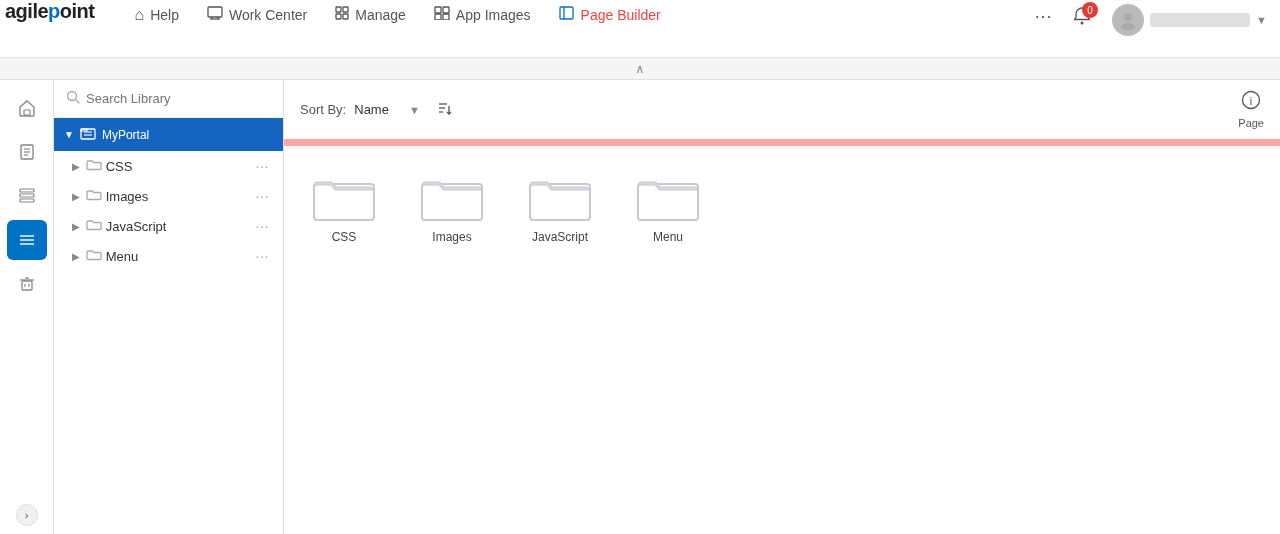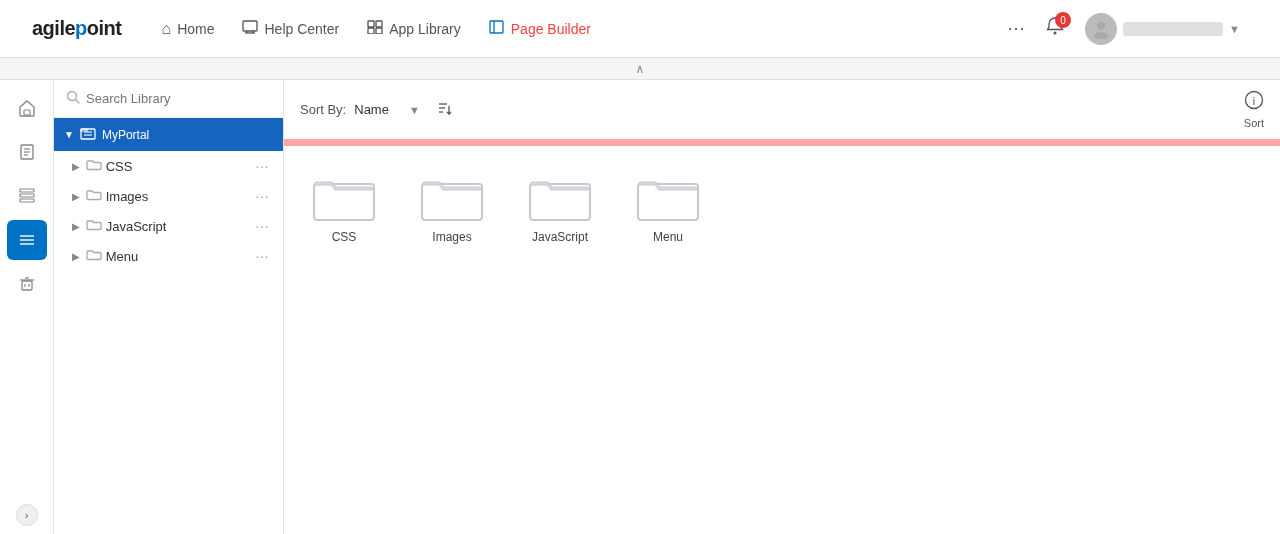--- a/index.html
+++ b/index.html
@@ -1,25 +1,25 @@
 <!DOCTYPE html>
 <html><head>
   <meta charset="utf-8">
   <style>
     * { box-sizing: border-box; margin: 0; padding: 0; }
     body { font-family: 'Segoe UI', Arial, sans-serif; font-size: 13px; color: #333; background: #fff; overflow: hidden; }
 
     
     .topnav {
       display: flex;
-      align-items: center;
+      align-items: flex-start;
       height: 58px;
       background: #fff;
       border-bottom: 1px solid #e0e0e0;
-      padding: 0 32px;
+      padding: 0 5px;
       gap: 4px;
     }
     .nav-item {
       display: flex;
       align-items: center;
       gap: 6px;
       padding: 6px 12px;
       cursor: pointer;
       color: #555;
       border-radius: 4px;
@@ -253,43 +253,54 @@
 </head>
 <body>
 
 <div class="topnav">
   <div class="logo-container">
     <span class="logo-text">agile<span class="blue">p</span>oint</span>
   </div>
 
   <div class="nav-item">
     <span class="nav-icon">⌂</span>
-    <span>Home</span>
+    <span>Help</span>
   </div>
   <div class="nav-item">
     <span class="nav-icon">
       <svg width="16" height="14" viewBox="0 0 16 14" fill="none">
           <rect x="1" y="1" width="14" height="10" rx="1" stroke="#555" stroke-width="1.3"></rect>
           <line x1="5" y1="11" x2="5" y2="13" stroke="#555" stroke-width="1.3"></line>
           <line x1="11" y1="11" x2="11" y2="13" stroke="#555" stroke-width="1.3"></line>
           <line x1="3" y1="13" x2="13" y2="13" stroke="#555" stroke-width="1.3"></line>
         </svg>
     </span>
-    <span>Help Center</span>
+    <span>Work Center</span>
+  </div>
+  <div class="nav-item">
+    <span class="nav-icon">
+      <svg width="14" height="14" viewBox="0 0 14 14" fill="none">
+          <rect x="1" y="1" width="5" height="5" rx="0.5" stroke="#555" stroke-width="1.3"></rect>
+          <rect x="8" y="1" width="5" height="5" rx="0.5" stroke="#555" stroke-width="1.3"></rect>
+          <rect x="1" y="8" width="5" height="5" rx="0.5" stroke="#555" stroke-width="1.3"></rect>
+          <rect x="8" y="8" width="5" height="5" rx="0.5" stroke="#555" stroke-width="1.3"></rect>
+        </svg>
+    </span>
+    <span>Manage</span>
   </div>
   <div class="nav-item">
     <span class="nav-icon">
       <svg width="16" height="14" viewBox="0 0 16 14" fill="none">
           <rect x="1" y="1" width="6" height="6" rx="0.5" stroke="#555" stroke-width="1.3"></rect>
           <rect x="9" y="1" width="6" height="6" rx="0.5" stroke="#555" stroke-width="1.3"></rect>
           <rect x="1" y="8" width="6" height="6" rx="0.5" stroke="#555" stroke-width="1.3"></rect>
           <rect x="9" y="8" width="6" height="6" rx="0.5" stroke="#555" stroke-width="1.3"></rect>
         </svg>
     </span>
-    <span>App Library</span>
+    <span>App Images</span>
   </div>
   <div class="nav-item active">
     <span class="nav-icon">
       <svg width="16" height="14" viewBox="0 0 16 14" fill="none">
           <rect x="1" y="1" width="13" height="12" rx="1" stroke="#0072c6" stroke-width="1.3"></rect>
           <line x1="5" y1="1" x2="5" y2="13" stroke="#0072c6" stroke-width="1.3"></line>
         </svg>
     </span>
     <span style="color:#ef4444;">Page Builder</span>
   </div>
@@ -450,21 +461,21 @@
           <line x1="13" y1="14" x2="15" y2="12" stroke="#555" stroke-width="1.3"></line>
         </svg>
       </span>
       <div class="help-btn">
         <span class="help-btn-icon">
           <svg width="20" height="20" viewBox="0 0 20 20" fill="none">
               <circle cx="10" cy="10" r="8.5" stroke="#555" stroke-width="1.3"></circle>
               <text x="10" y="14.5" text-anchor="middle" font-size="11" fill="#555" font-family="serif">ℹ</text>
             </svg>
         </span>
-        <span>Sort</span>
+        <span>Page</span>
       </div>
     </div>
 
     <div class="folder-grid">
 
       <div class="folder-item">
         <svg class="folder-svg" viewBox="0 0 64 52" fill="none" xmlns="http://www.w3.org/2000/svg">
           <rect x="2" y="14" width="60" height="36" rx="3" stroke="#c8c8d0" stroke-width="2" fill="none"></rect>
           <path d="M2 18a3 3 0 0 1 3-3h14l4 5h38a3 3 0 0 0-3-3H24L20 12H5a3 3 0 0 0-3 3v3z" fill="#d8d8e0" stroke="#c8c8d0" stroke-width="1"></path>
         </svg>

